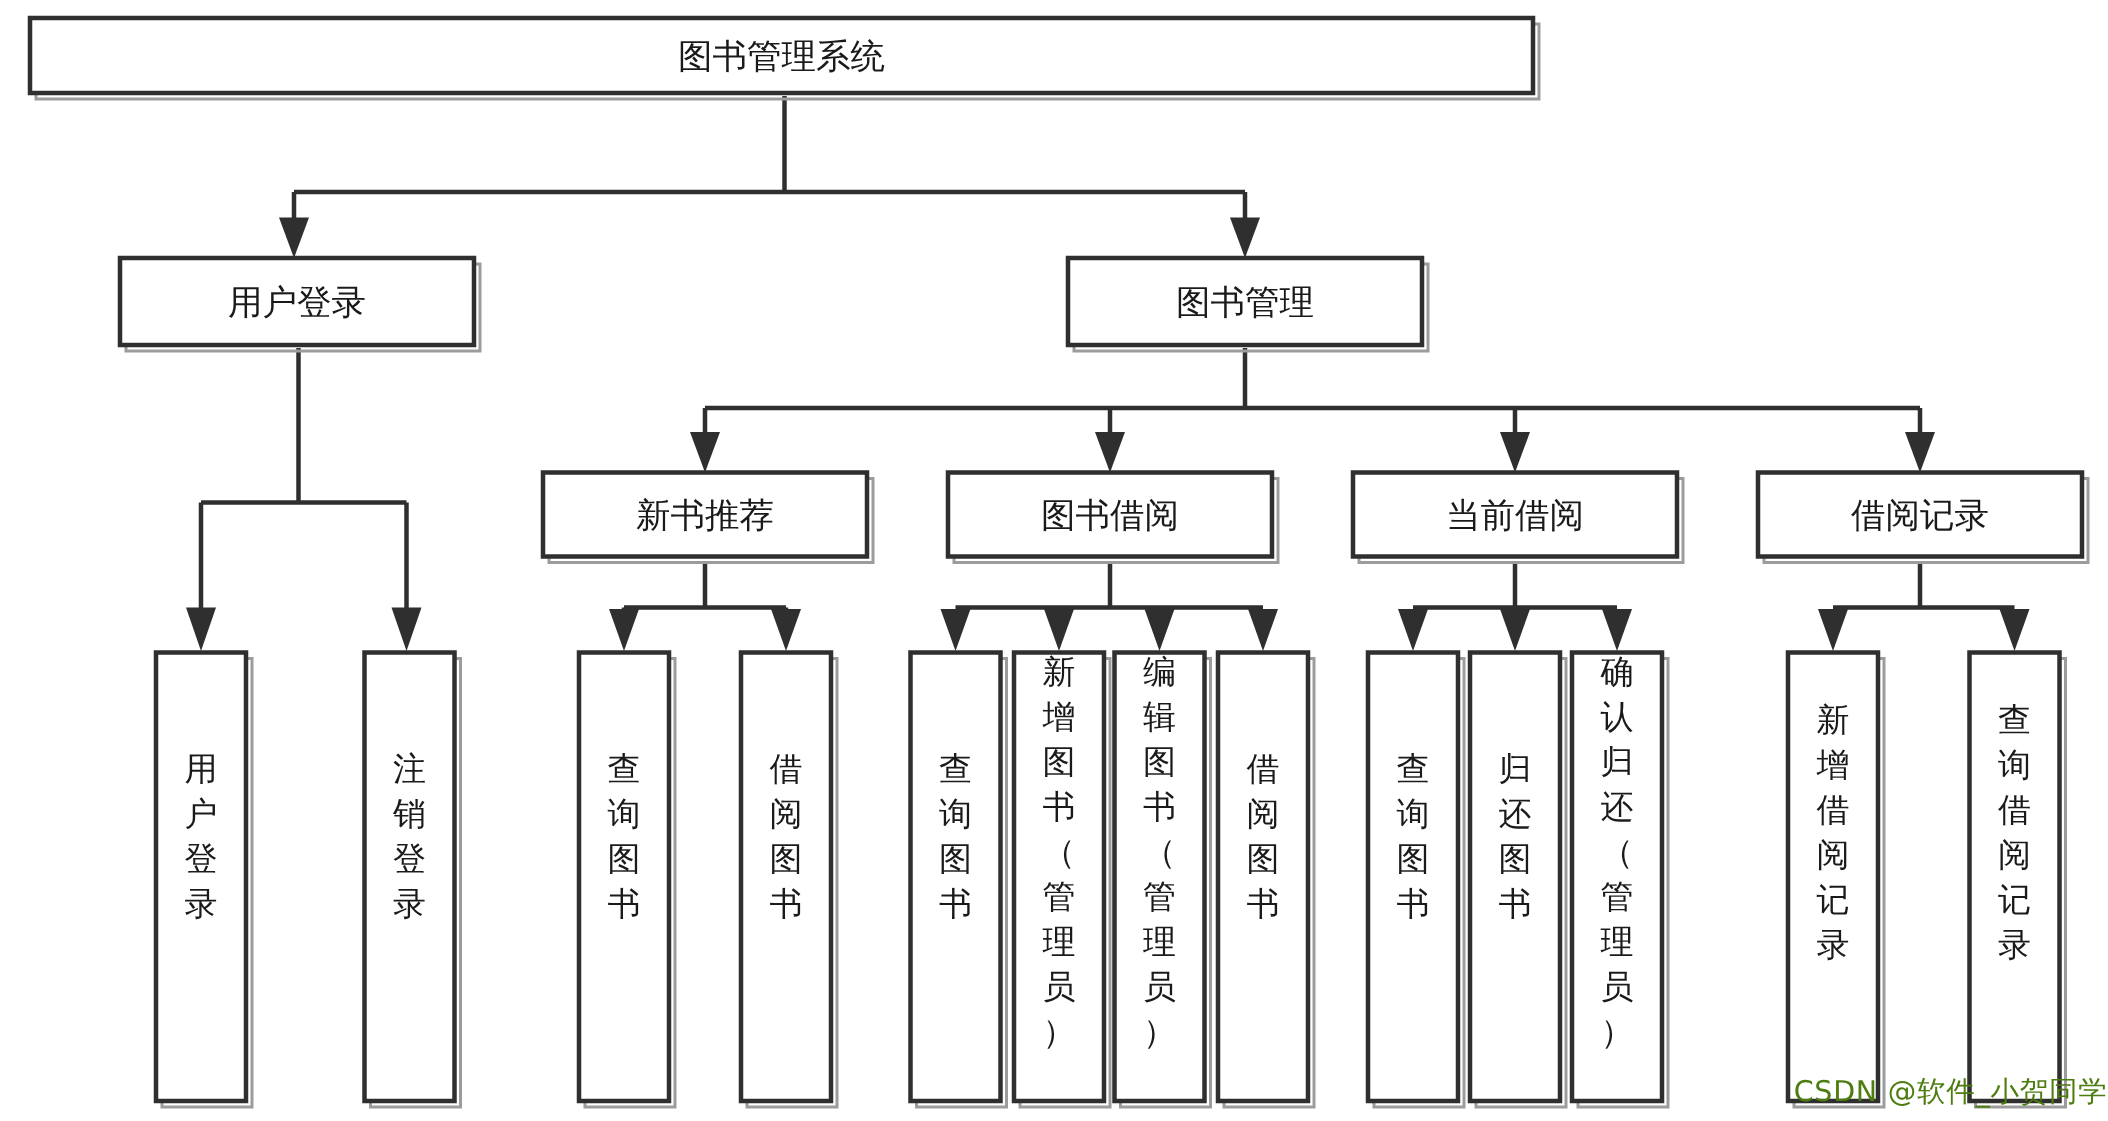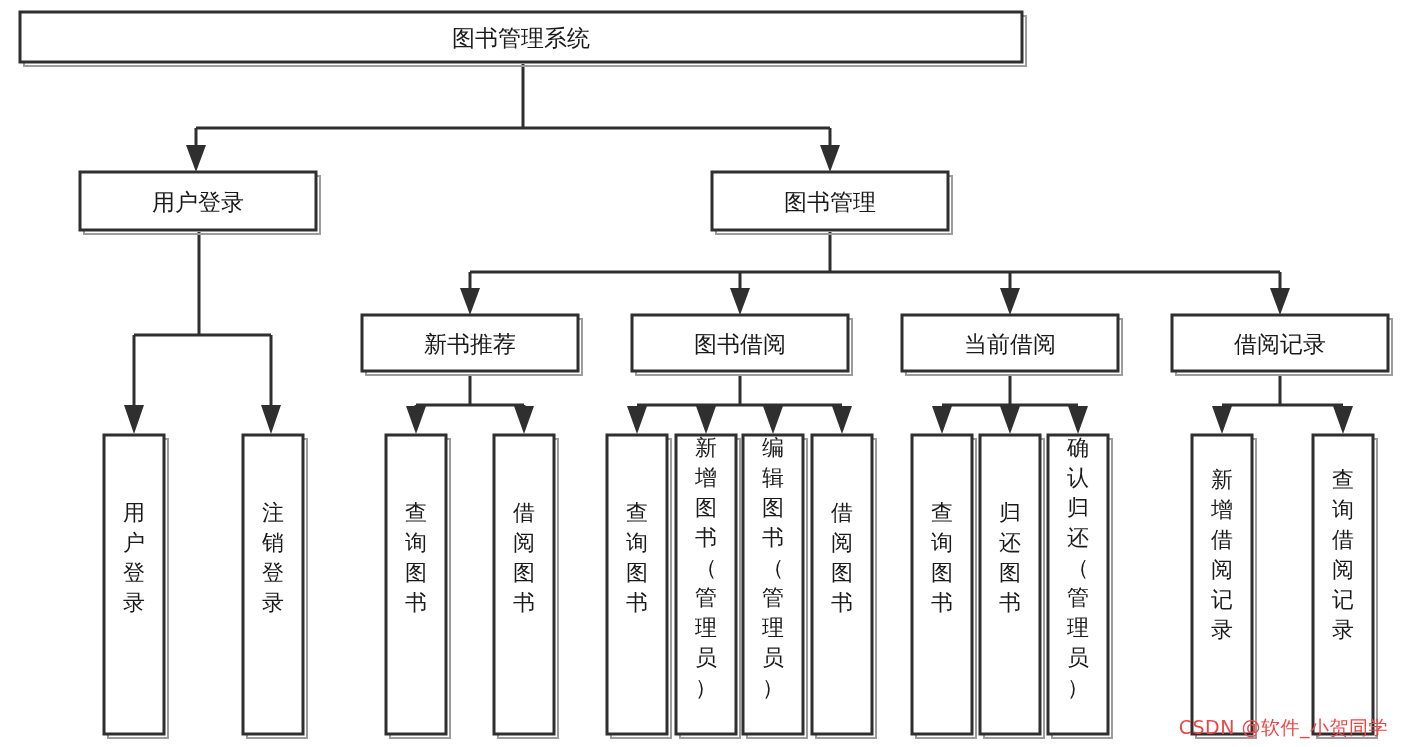--- a/index.html
+++ b/index.html
@@ -55,25 +55,25 @@
     dominant-baseline: middle;
   }
   .node-label-vert {
     font-family: "DejaVu Sans", "Liberation Sans", sans-serif;
     fill: #1a1a1a;
     font-size: 22px;
     text-anchor: middle;
   }
   .watermark {
     position: absolute;
-    right: 17px;
+    right: 0;
     bottom: 6px;
     font-family: "DejaVu Sans", "Liberation Sans", sans-serif;
     font-size: 19px;
-    color: #ef4444;
+    color: #4d7c0f;
     letter-spacing: 0.5px;
     white-space: nowrap;
     pointer-events: none;
   }
 </style>
 </head>
 <body>
 
 <div id="diagram-root">
 

